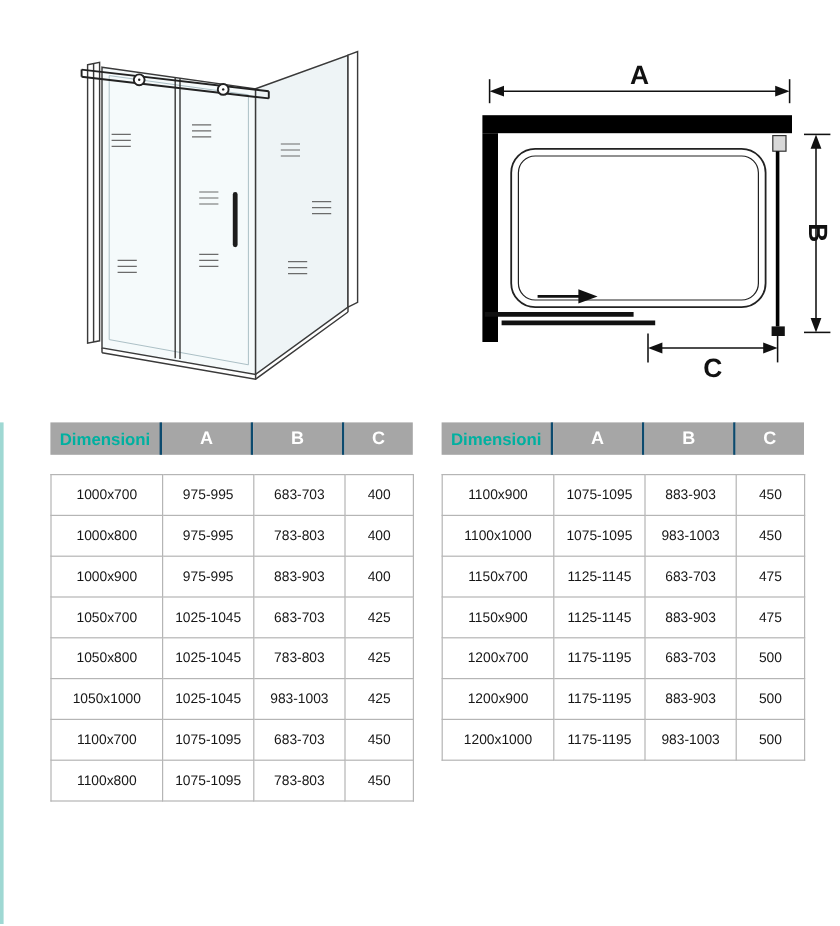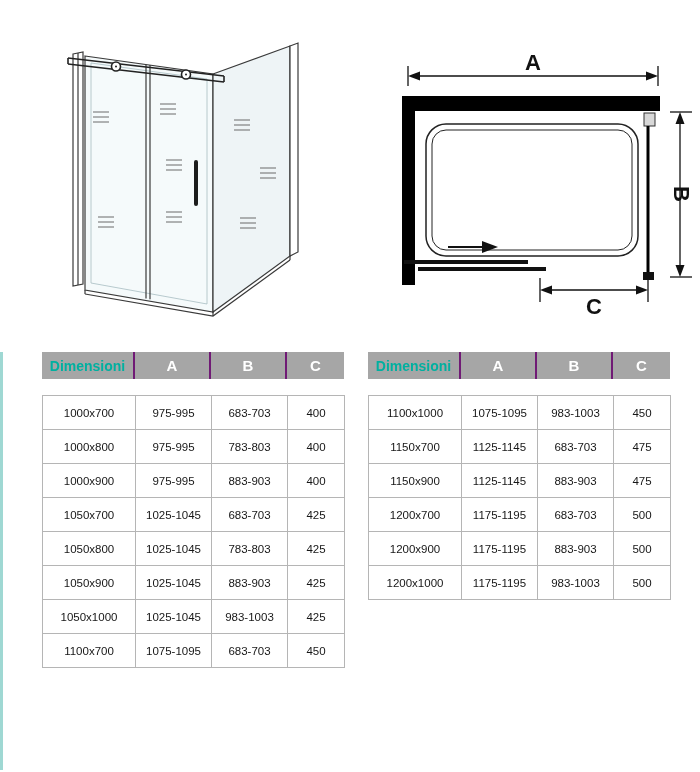--- a/index.html
+++ b/index.html
@@ -13,21 +13,21 @@
   svg text{font-family:"Liberation Sans", sans-serif;}
 
   .edge-accent{position:absolute;left:0;top:352px;width:3px;height:418px;background:var(--accent_edge,#9fd8d3);}
 
   .tables{position:absolute;left:42px;top:352px;display:flex;gap:24px;}
   .dim-table{width:302px;}
   .thead{display:grid;grid-template-columns:93px 76px 76px 57px;height:27px;}
   .th{
     background:var(--header_bg,#a6a6a6);color:var(--header_text,#fff);
     font-weight:bold;font-size:15px;display:flex;align-items:center;justify-content:center;
-    border-right:2px solid #701a75;box-sizing:border-box;
+    border-right:2px solid #0c4a6e;box-sizing:border-box;
   }
   .th:last-child{border-right:none;}
   .th-dim{color:var(--header_label,#00b0a0);font-size:14px;}
   table.grid{border-collapse:collapse;table-layout:fixed;width:302px;margin-top:16px;}
   table.grid td{
     border:1px solid var(--grid_line,#b5b5b5);
     height:33px;text-align:center;vertical-align:middle;
     font-size:11.5px;color:#161616;padding:0;white-space:nowrap;
   }
 </style>
@@ -196,35 +196,35 @@
             <td>683-703</td>
             <td>425</td>
           </tr>
           <tr>
             <td>1050x800</td>
             <td>1025-1045</td>
             <td>783-803</td>
             <td>425</td>
           </tr>
           <tr>
-            <td>1050x900</td>
-            <td>1025-1045</td>
-            <td>883-903</td>
-            <td>425</td>
-          </tr>
-          <tr>
             <td>1050x1000</td>
             <td>1025-1045</td>
             <td>983-1003</td>
             <td>425</td>
           </tr>
           <tr>
             <td>1100x700</td>
             <td>1075-1095</td>
             <td>683-703</td>
+            <td>450</td>
+          </tr>
+          <tr>
+            <td>1100x800</td>
+            <td>1075-1095</td>
+            <td>783-803</td>
             <td>450</td>
           </tr>
         </tbody>
     </table>
   </div>
 
   <div class="dim-table">
     <div class="thead">
       <div class="th th-dim">Dimensioni</div>
       <div class="th">A</div>
@@ -233,20 +233,26 @@
     </div>
     <table class="grid">
       <colgroup>
         <col style="width:93px">
           <col style="width:76px">
           <col style="width:76px">
           <col style="width:57px">
       </colgroup>
       <tbody>
           <tr>
+            <td>1100x900</td>
+            <td>1075-1095</td>
+            <td>883-903</td>
+            <td>450</td>
+          </tr>
+          <tr>
             <td>1100x1000</td>
             <td>1075-1095</td>
             <td>983-1003</td>
             <td>450</td>
           </tr>
           <tr>
             <td>1150x700</td>
             <td>1125-1145</td>
             <td>683-703</td>
             <td>475</td>

